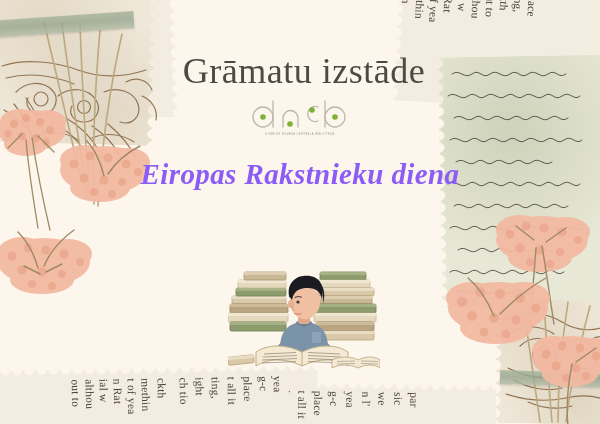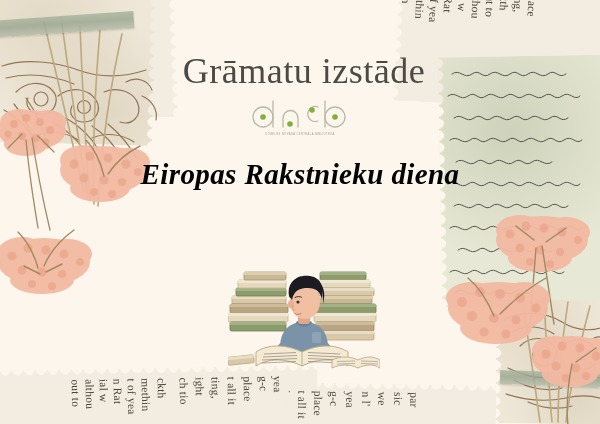--- a/index.html
+++ b/index.html
@@ -138,21 +138,21 @@
     font-family:"Liberation Sans", sans-serif;
     transform:scale(1);
   }
   .headline{
     position:absolute;left:0;right:0;top:158px;
     text-align:center;
     font-family:"Liberation Serif", serif;
     font-style:italic;
     font-weight:bold;
     font-size:29px;
-    color:#000000;
+    color:#8b5cf6;
     letter-spacing:.4px;
   }
   .subline{
     position:absolute;left:0;right:0;top:219px;
     text-align:center;
     font-family:"Liberation Serif", serif;
     font-style:italic;
     font-weight:bold;
     font-size:16.5px;
     color:#55544e;

